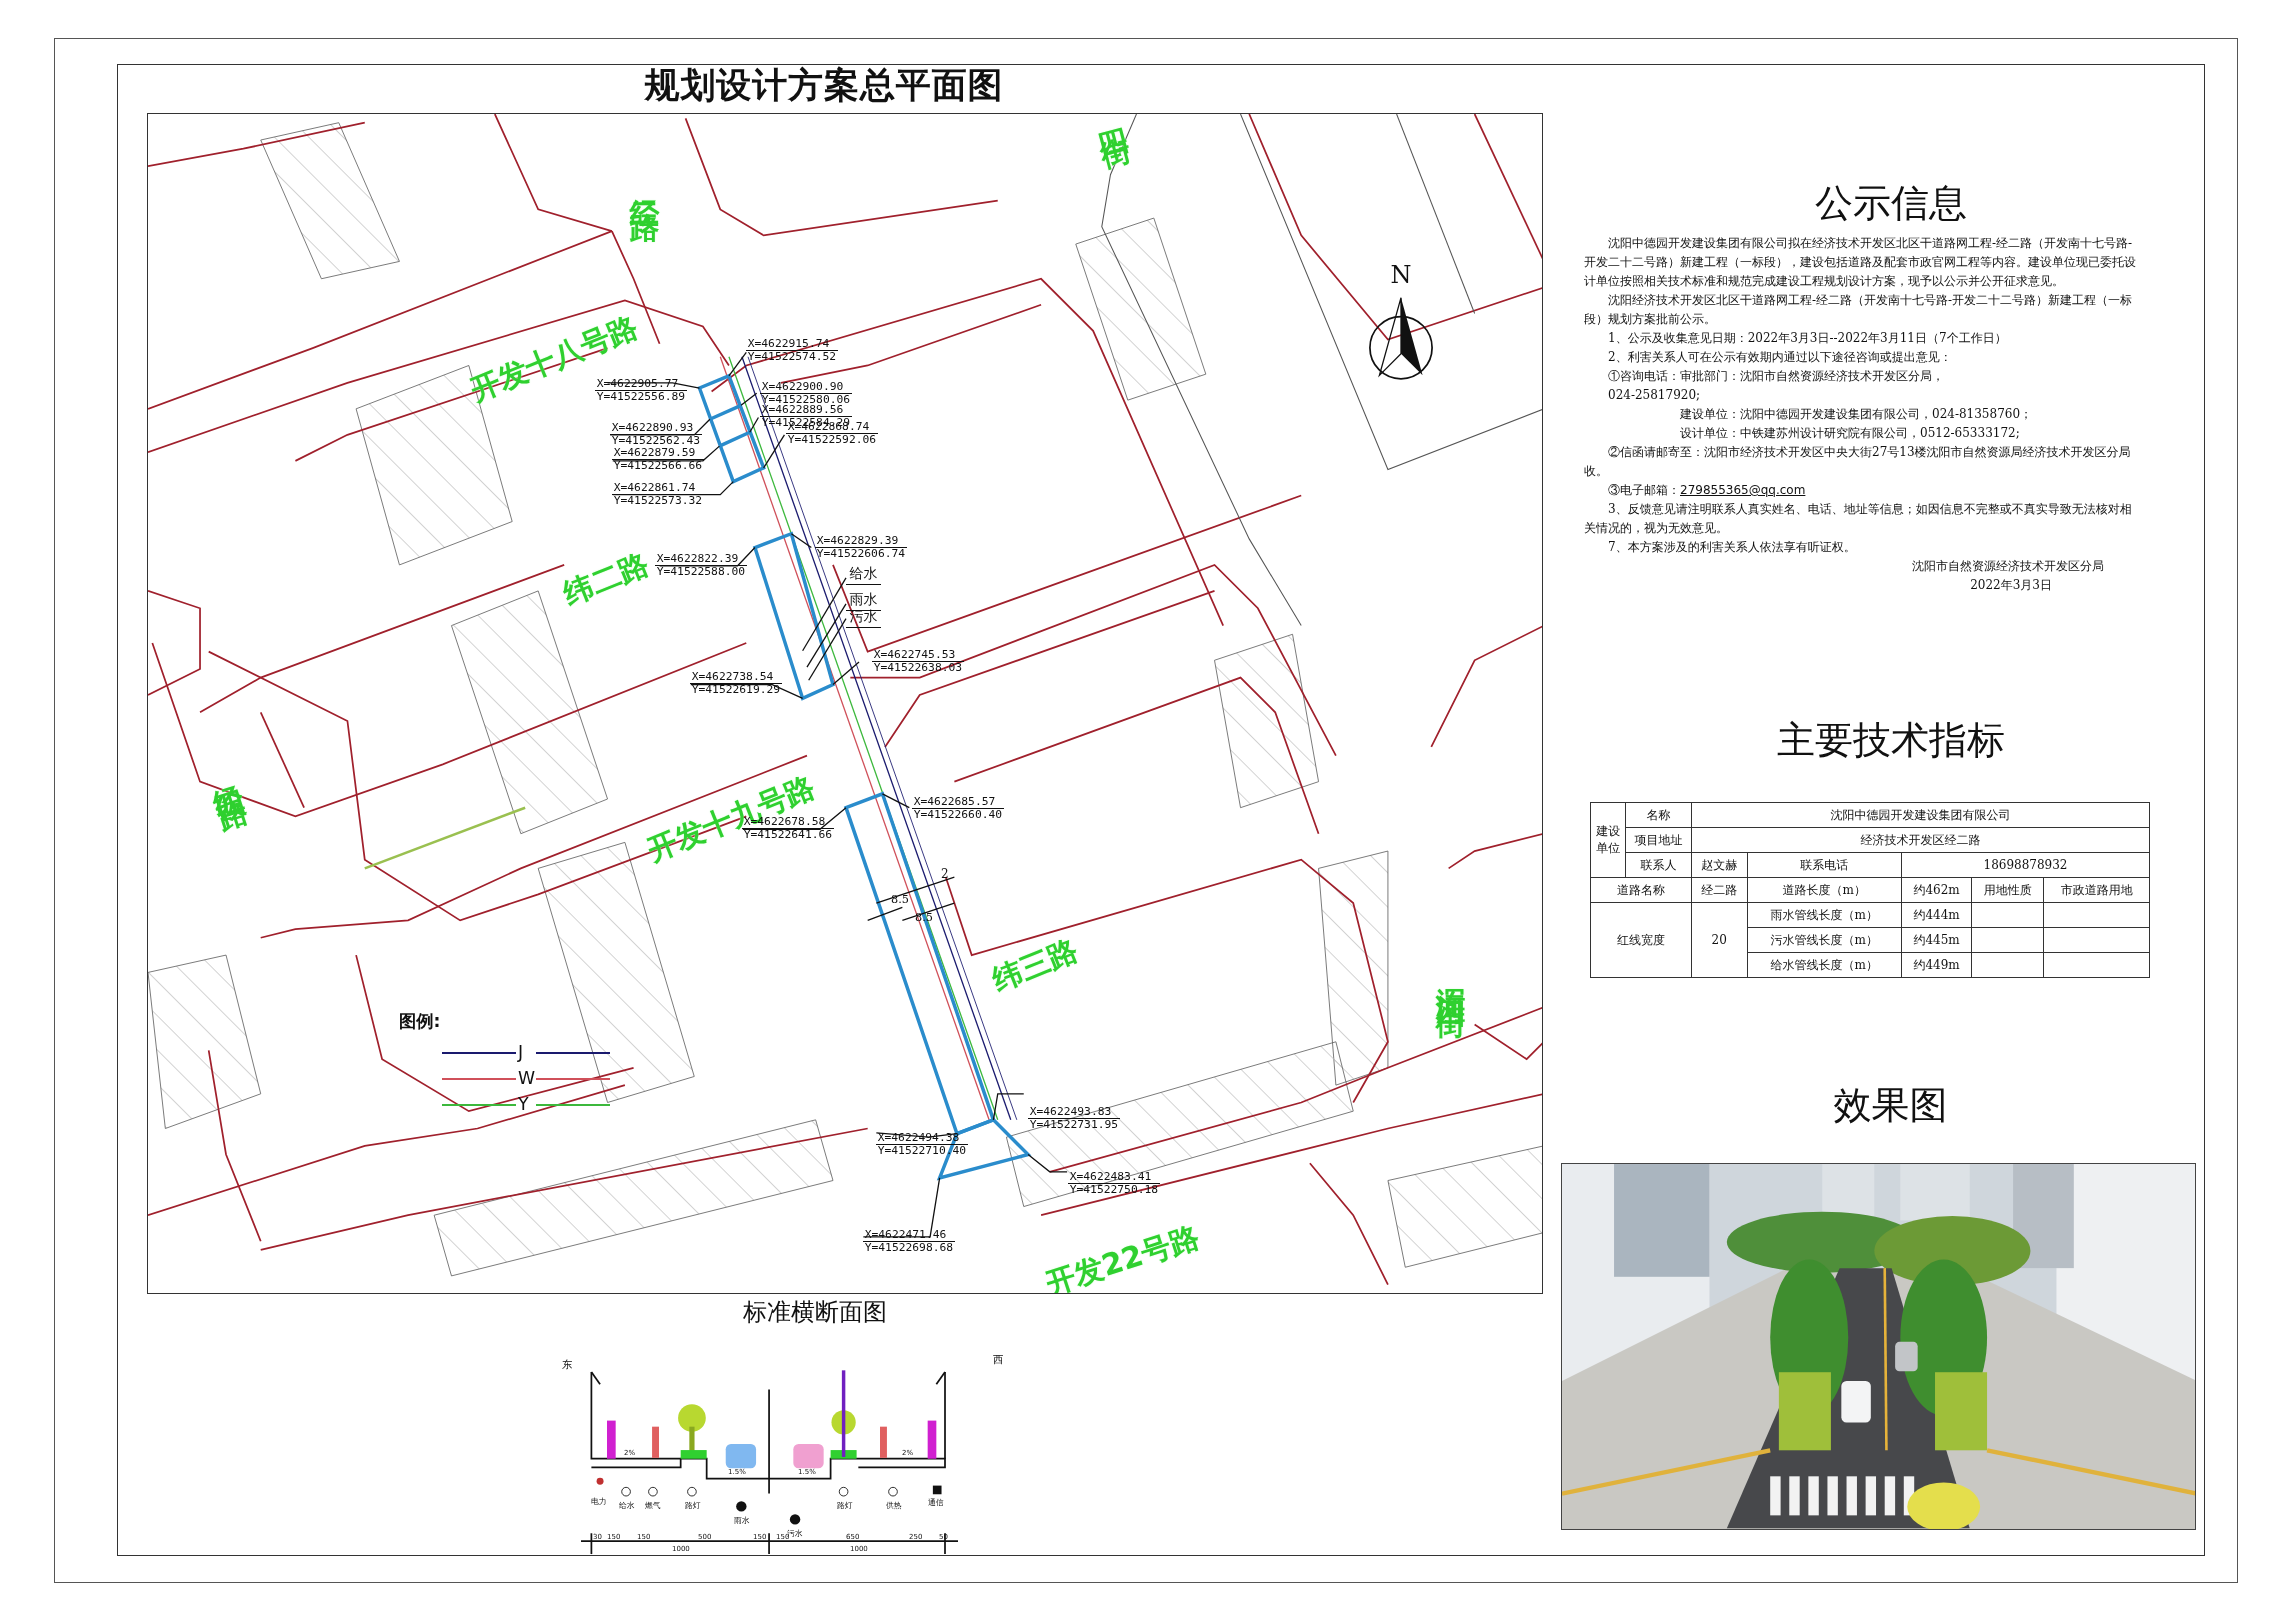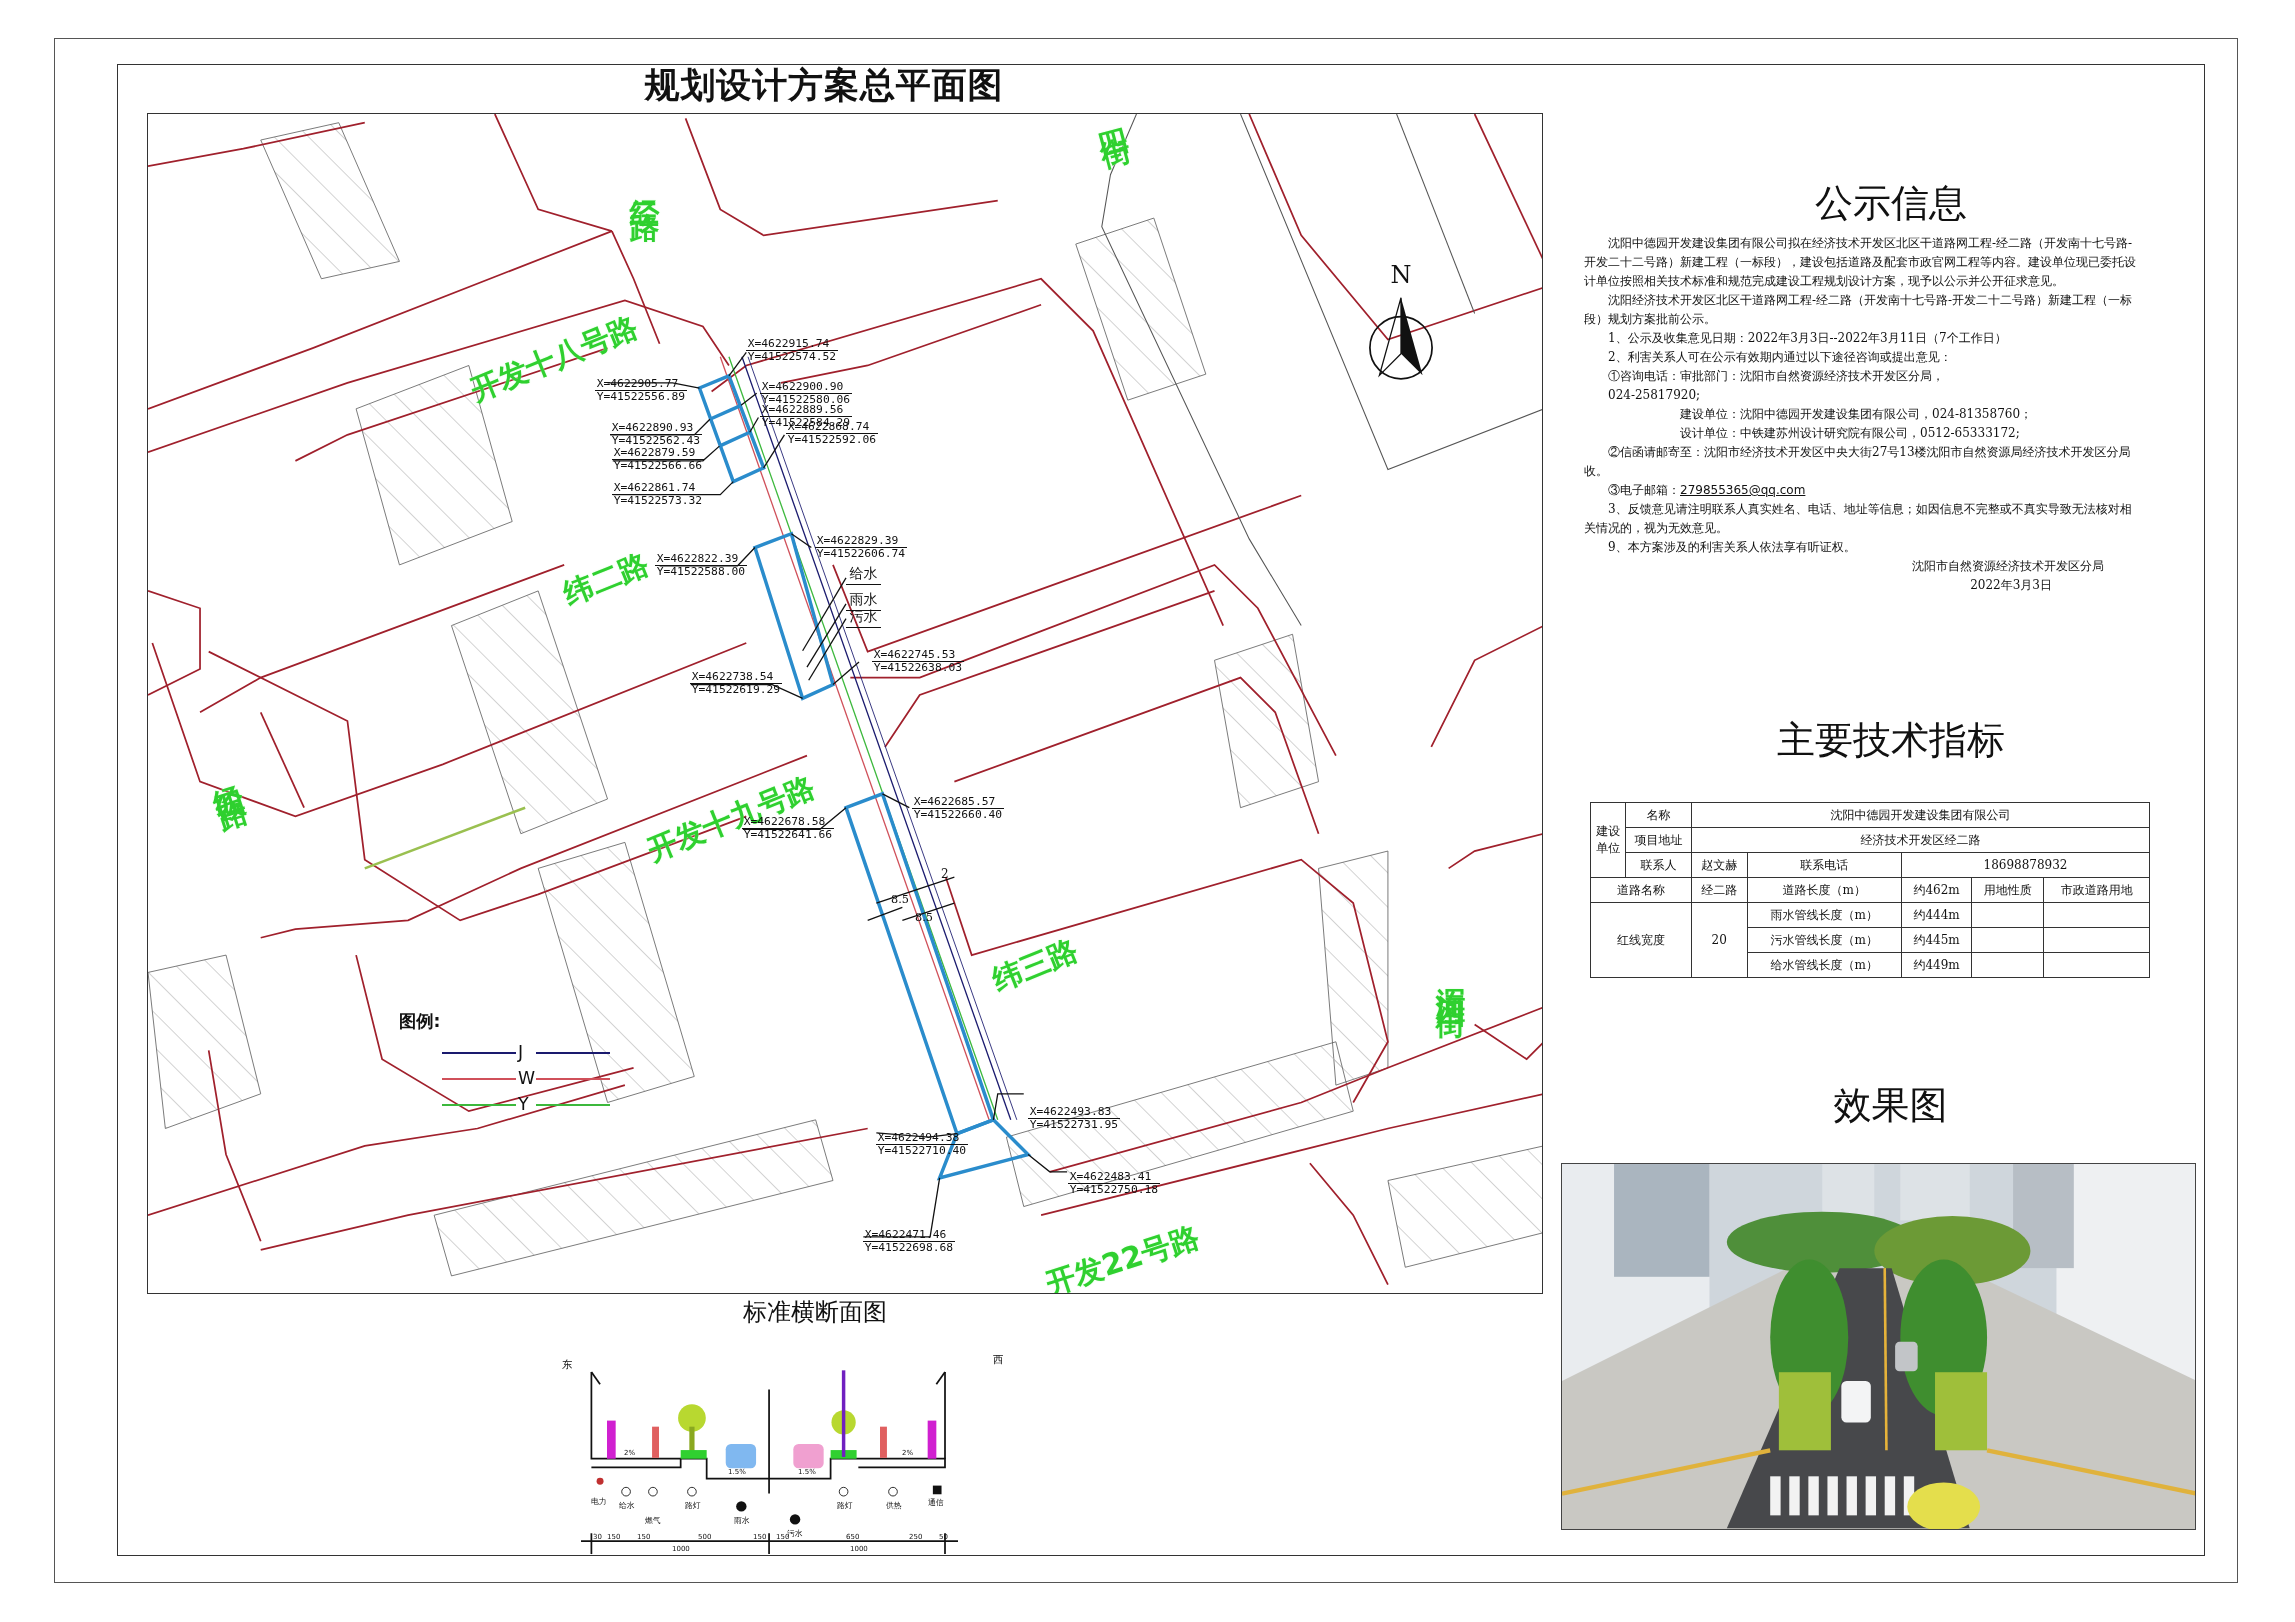--- a/index.html
+++ b/index.html
@@ -307,21 +307,21 @@
     <circle cx="113" cy="190" r="5" fill="none" stroke="#111"></circle>
     <circle cx="158" cy="190" r="5" fill="none" stroke="#111"></circle>
     <circle cx="215" cy="207" r="6" fill="#111"></circle>
     <circle cx="277" cy="222" r="6" fill="#111"></circle>
     <circle cx="333" cy="190" r="5" fill="none" stroke="#111"></circle>
     <circle cx="390" cy="190" r="5" fill="none" stroke="#111"></circle>
     <rect x="436" y="183" width="10" height="10" fill="#111"></rect>
   </svg>
   <span style="position:absolute;left:36px;top:169px;font-size:7.8px;">电力</span>
   <span style="position:absolute;left:64px;top:173px;font-size:7.8px;">给水</span>
-  <span style="position:absolute;left:90px;top:188px;font-size:7.8px;">燃气</span>
+  <span style="position:absolute;left:90px;top:173px;font-size:7.8px;">燃气</span>
   <span style="position:absolute;left:130px;top:173px;font-size:7.8px;">路灯</span>
   <span style="position:absolute;left:179px;top:188px;font-size:7.8px;">雨水</span>
   <span style="position:absolute;left:232px;top:201px;font-size:7.8px;">污水</span>
   <span style="position:absolute;left:282px;top:173px;font-size:7.8px;">路灯</span>
   <span style="position:absolute;left:331px;top:173px;font-size:7.8px;">供热</span>
   <span style="position:absolute;left:373px;top:170px;font-size:7.8px;">通信</span>
   <span style="position:absolute;left:69px;top:122px;font-size:7px;">2%</span>
   <span style="position:absolute;left:173px;top:141px;font-size:7px;">1.5%</span>
   <span style="position:absolute;left:243px;top:141px;font-size:7px;">1.5%</span>
   <span style="position:absolute;left:347px;top:122px;font-size:7px;">2%</span>
@@ -344,21 +344,21 @@
   <p class="ind">沈阳经济技术开发区北区干道路网工程-经二路（开发南十七号路-开发二十二号路）新建工程（一标段）规划方案批前公示。</p>
   <p class="ind">1、公示及收集意见日期：2022年3月3日--2022年3月11日（7个工作日）</p>
   <p class="ind">2、利害关系人可在公示有效期内通过以下途径咨询或提出意见：</p>
   <p class="ind2">①咨询电话：审批部门：沈阳市自然资源经济技术开发区分局，</p>
   <p class="ind">024-25817920;</p>
   <p class="ind3">建设单位：沈阳中德园开发建设集团有限公司，024-81358760；</p>
   <p class="ind3">设计单位：中铁建苏州设计研究院有限公司，0512-65333172;</p>
   <p class="ind">②信函请邮寄至：沈阳市经济技术开发区中央大街27号13楼沈阳市自然资源局经济技术开发区分局收。</p>
   <p class="ind2"><span>③电子邮箱：</span><span class="email">279855365@qq.com</span></p>
   <p class="ind">3、反馈意见请注明联系人真实姓名、电话、地址等信息；如因信息不完整或不真实导致无法核对相关情况的，视为无效意见。</p>
-  <p class="ind">9、本方案涉及的利害关系人依法享有听证权。</p>
+  <p class="ind">7、本方案涉及的利害关系人依法享有听证权。</p>
   <p class="sign">沈阳市自然资源经济技术开发区分局</p>
   <p class="date">2022年3月3日</p>
 </div>
 
 <div class="tech-title">主要技术指标</div>
 <table class="tech">
   <tbody>
       <tr>
     <td rowspan="3" style="width:31px;">建设单位</td>
     <td style="width:61px;">名称</td>

